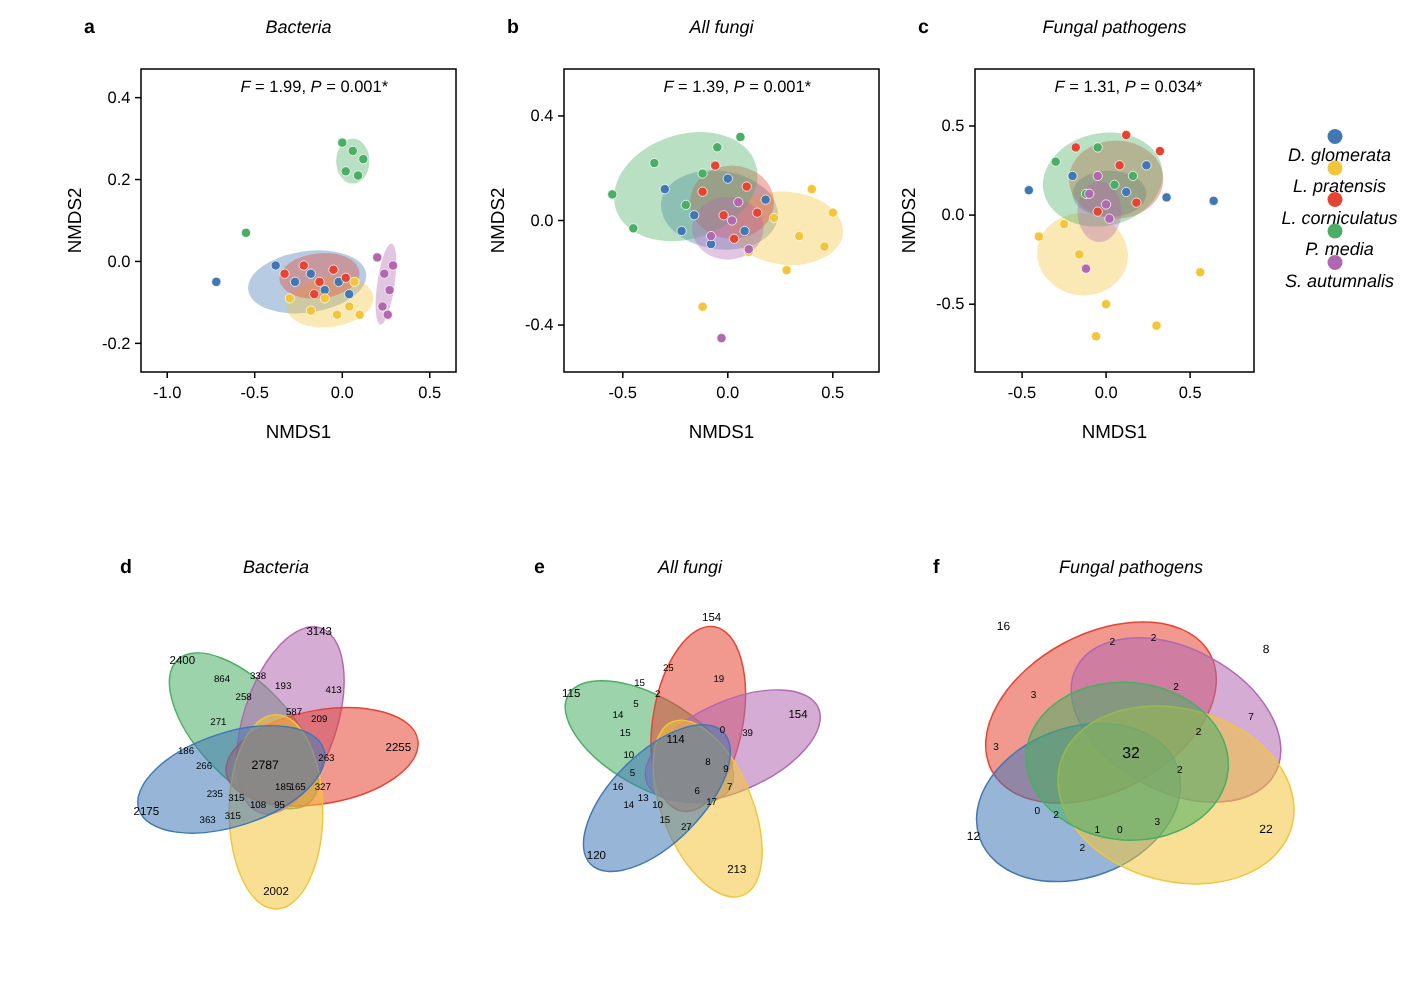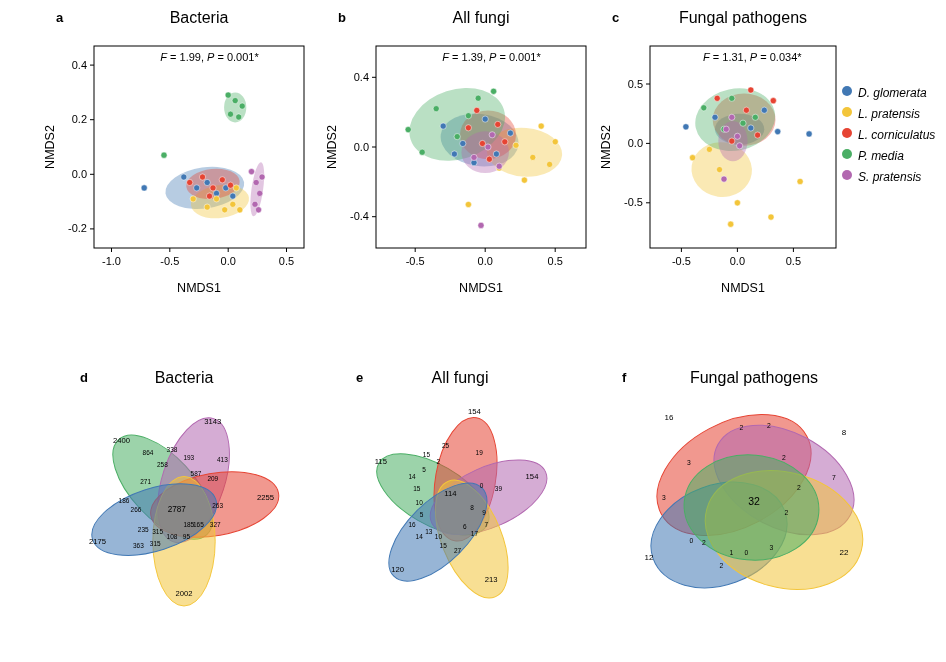--- a/index.html
+++ b/index.html
@@ -10,30 +10,30 @@
     color:#000;
   }
   .figure { position:relative; width:946px; height:662px; background:#fff; overflow:hidden; }
   .panel { position:absolute; }
   .panel-head { position:relative; height:24px; }
   .letter {
     position:absolute; left:16px; top:4px;
     font-weight:bold; font-size:13px;
   }
   .title {
-    font-size:16px; font-weight:400; text-align:center; line-height:24px;
+    font-size:12px; font-weight:400; text-align:center; line-height:24px;font-style:italic;
   }
   .nmds .title { padding-left:42px; }
   svg { display:block; }
   svg text { font-family:"Liberation Sans","DejaVu Sans",sans-serif; fill:#000; }
   svg .tick { font-size:11px; }
   svg .axis { font-size:12.5px; }
   svg .stat { font-size:11px; }
   .legend { position:absolute; left:842px; top:86px; width:102px; }
-  .lg-row { display:flex; height:21px; }
+  .lg-row { display:flex; align-items:center; height:21px;flex-direction:column; }
   .lg-dot {
     width:10px; height:10px; border-radius:50%;
     margin-right:6px; flex:0 0 10px;
   }
   .lg-label { font-size:12px; font-style:italic; white-space:nowrap; }
   .venn svg { margin-left:12px; }
   .panel-f svg { margin-left:6px; }
 </style>
 </head>
 <body>
@@ -255,21 +255,21 @@
       <div class="lg-row">
         <span class="lg-dot" style="background: rgb(230, 68, 51);"></span>
         <span class="lg-label">L. corniculatus</span>
       </div>
       <div class="lg-row">
         <span class="lg-dot" style="background: rgb(74, 174, 101);"></span>
         <span class="lg-label">P. media</span>
       </div>
       <div class="lg-row">
         <span class="lg-dot" style="background: rgb(178, 104, 176);"></span>
-        <span class="lg-label">S. pratensis</span>
+        <span class="lg-label">S. autumnalis</span>
       </div>
     </aside>
 
   <section class="panel venn" style="left:52px; top:366px; width:264px;">
     <div class="panel-head">
       <span class="letter" style="left:28px">d</span>
       <h2 class="title">Bacteria</h2>
     </div>
     <svg width="240" height="240" viewBox="0 0 100 100">
         <ellipse cx="41.1" cy="40.5" rx="27" ry="13" fill="#4aae65" fill-opacity="0.55" stroke="#4aae65" stroke-width="0.4" transform="rotate(-133 41.1 40.5)"></ellipse>

